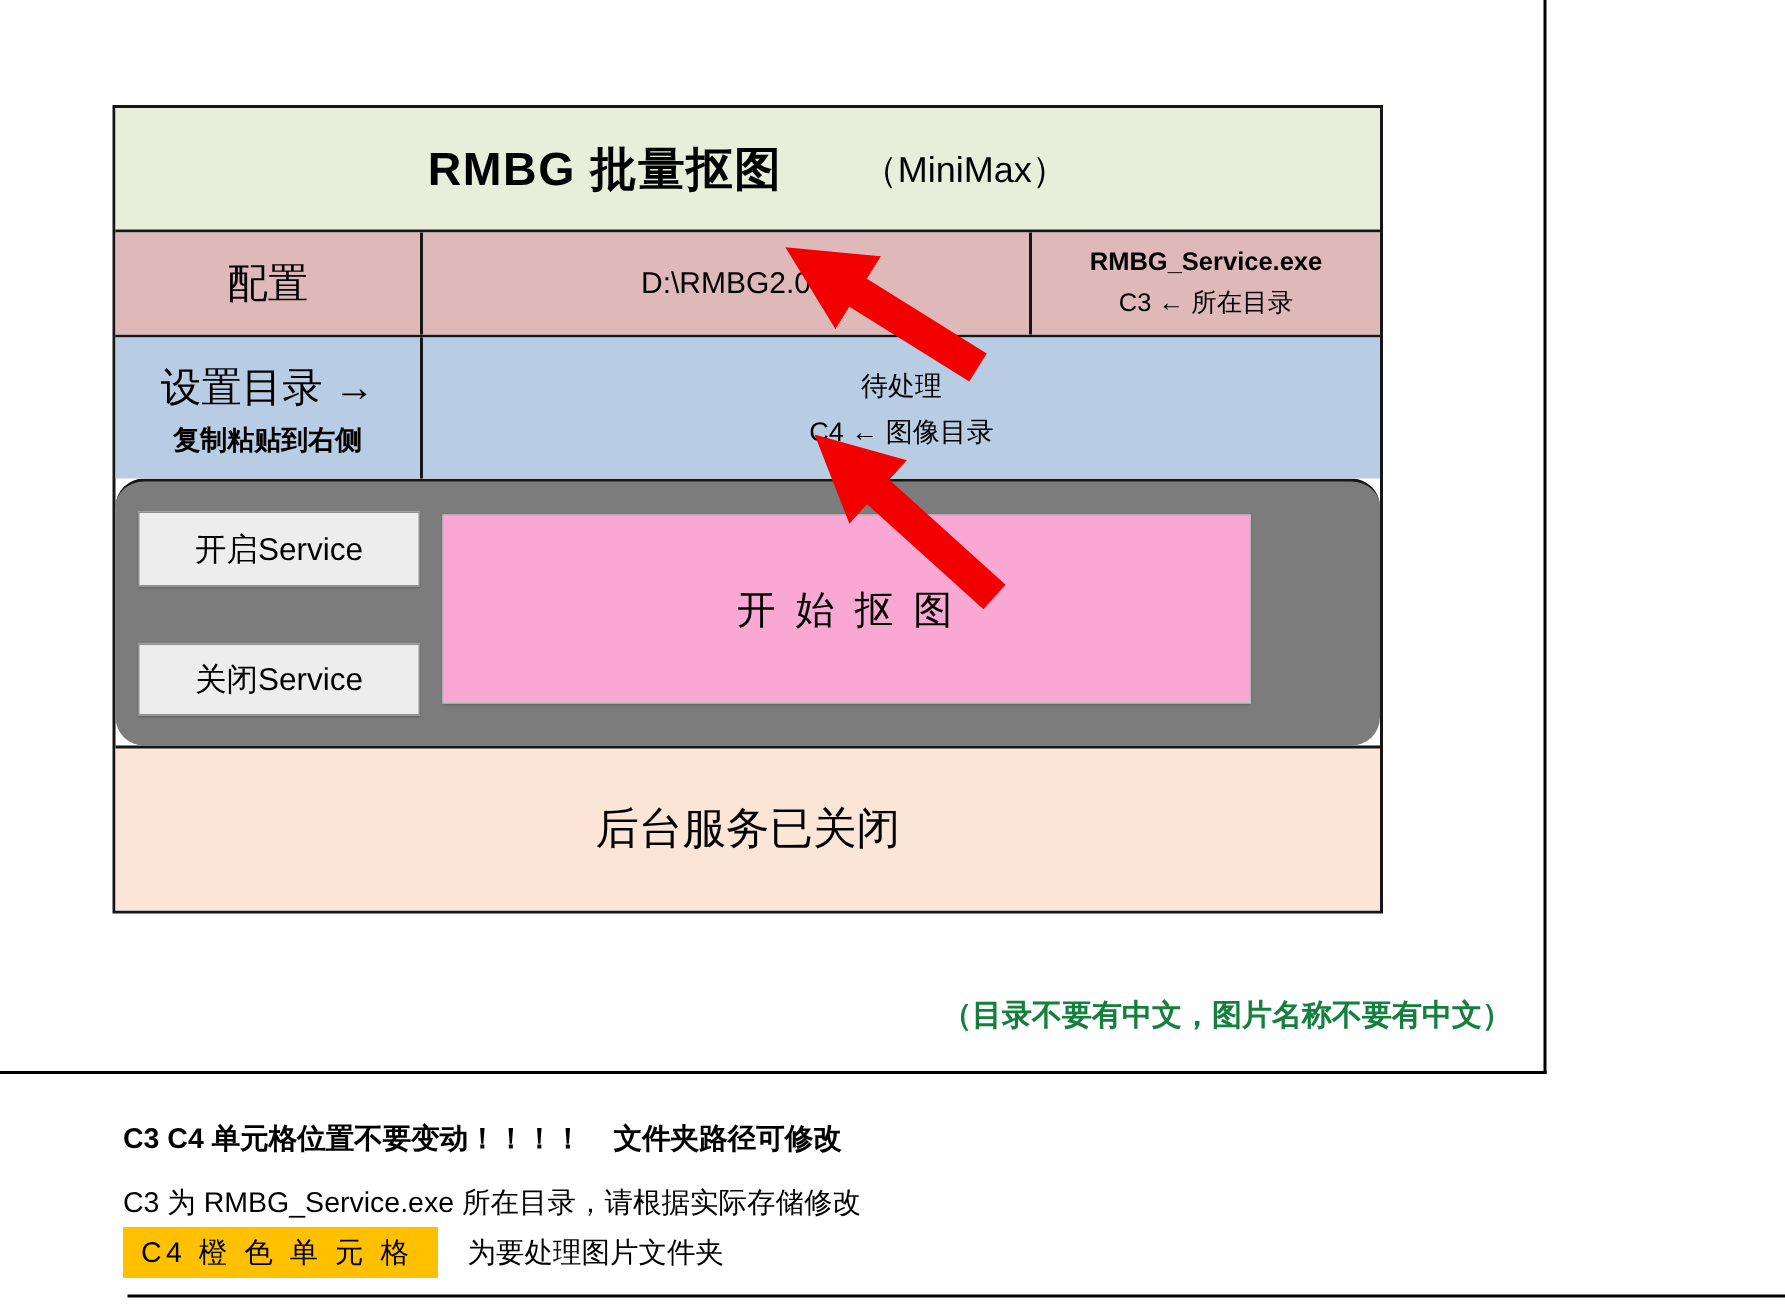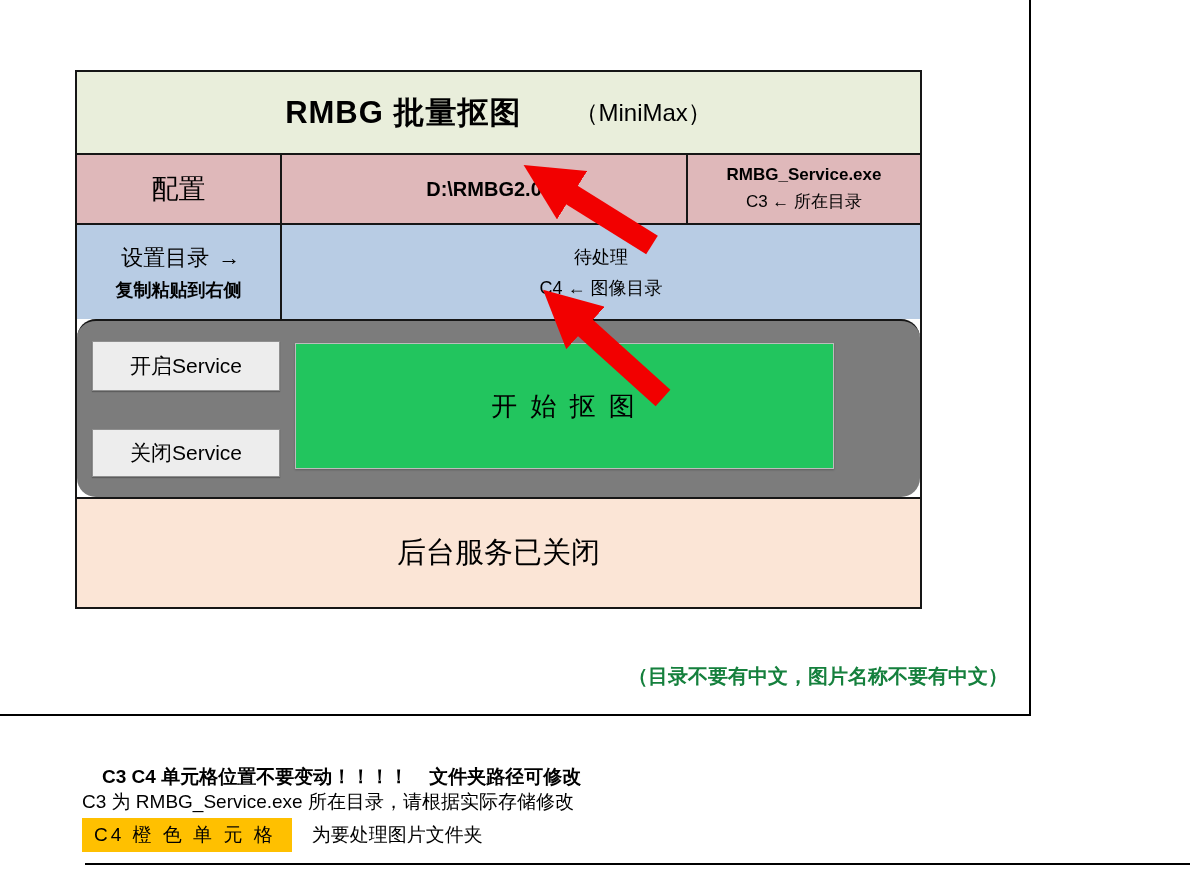--- a/index.html
+++ b/index.html
@@ -22,56 +22,56 @@
   .c2 { width: 406px; border-right: 2px solid #161616; }
   .c3 { flex: 1; }
 
   .row-title { height: 81px; background: #e9eedb; display: flex; flex-direction: row; align-items: center; justify-content: center; gap: 43px; }
   .title-main { font-size: 31px; font-weight: bold; letter-spacing: 1px; }
   .title-sub  { font-size: 24px; margin-left: 10px; }
 
   .row-config { height: 70px; }
   .row-config .cell { background: #dfb8ba; }
   .cfg-label { font-size: 27px; }
-  .path-text { font-size: 20px; font-weight: bold; }
+  .path-text { font-size: 20px; }
   .side-line1 { font-size: 17px; font-weight: bold; }
   .side-line2 { font-size: 17px; margin-top: 5px; }
 
   .row-dir { height: 96px; }
   .row-dir .c1, .row-dir .c3 { background: #b8cce4; }
   .row-dir .c2 { background: #ffc000; }
-  .dir-label { font-size: 22px; font-family: Liberation Mono, monospace; }
+  .dir-label { font-size: 27px; }
   .dir-sub   { font-size: 18px; font-weight: bold; margin-top: 5px; }
   .wait-line1 { font-size: 18px; }
   .wait-line2 { font-size: 18px; margin-top: 7px; }
 
   .row-panel { height: 178px; position: relative; background: #7c7c7c; border-radius: 19px; }
   .svc-btn {
     position: absolute; left: 15px; width: 186px; background: #ededed;
     border: 1px solid #8f8f8f; display: flex; align-items: center; justify-content: center;
     font-size: 21px; box-shadow: 0 1px 1px rgba(0,0,0,0.25);
   }
   .svc-open  { top: 20px;  height: 48px; }
   .svc-close { top: 108px; height: 46px; }
   .big-btn {
     position: absolute; left: 218px; top: 22px; width: 537px; height: 124px;
-    background: #22c55e; border: 1px solid #bdbdbd; display: flex; align-items: center;
+    background: #f9a8d4; border: 1px solid #bdbdbd; display: flex; align-items: center;
     justify-content: center; font-size: 26px; letter-spacing: 3px;
     box-shadow: 0 1px 2px rgba(0,0,0,0.25);
   }
 
   .row-status { height: 110px; background: #fbe5d6; display: flex; align-items: center; justify-content: center; }
   .status-text { font-size: 29px; }
 
   .warn {
     position: absolute; top: 663px; right: 182px;
     font-size: 20px; font-weight: bold; color: #15803d; white-space: nowrap;
   }
 
-  .note1 { position: absolute; left: 82px; top: 764px; font-size: 19px; font-weight: bold; white-space: pre; margin-left: 20px; }
+  .note1 { position: absolute; left: 82px; top: 746px; font-size: 19px; font-weight: bold; white-space: pre; }
   .note2 { position: absolute; left: 82px; top: 789px; font-size: 19px; }
   .note3 { position: absolute; left: 82px; top: 818px; font-size: 19px; display: flex; align-items: center; }
   .note3 .hl   { background: #ffc000; padding: 4px 16px 4px 12px; letter-spacing: 3px; }
   .note3 .rest { margin-left: 20px; }
 
   .arrows { position: absolute; left: 0; top: 0; pointer-events: none; }
 </style>
 </head>
 <body>
 

